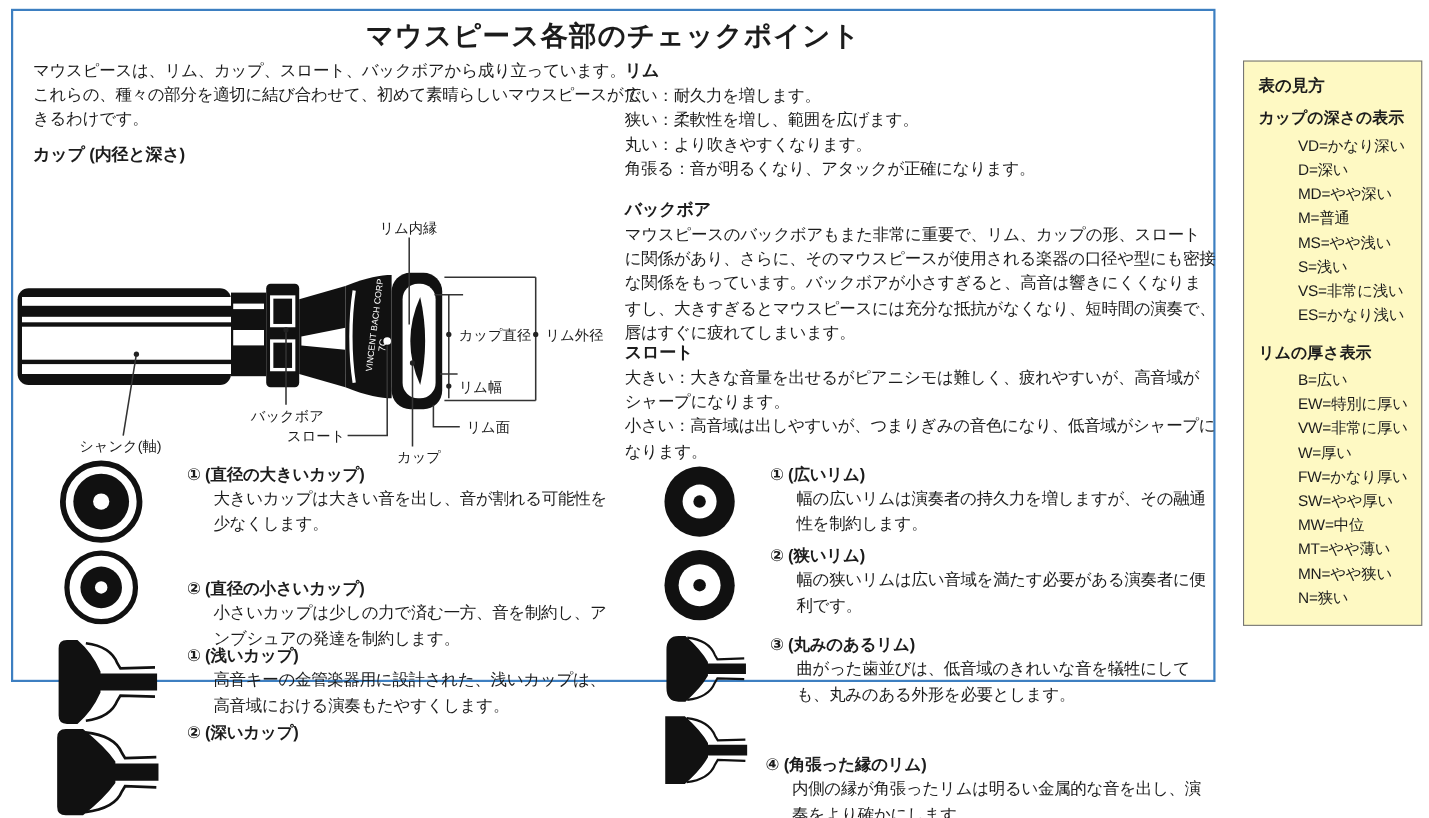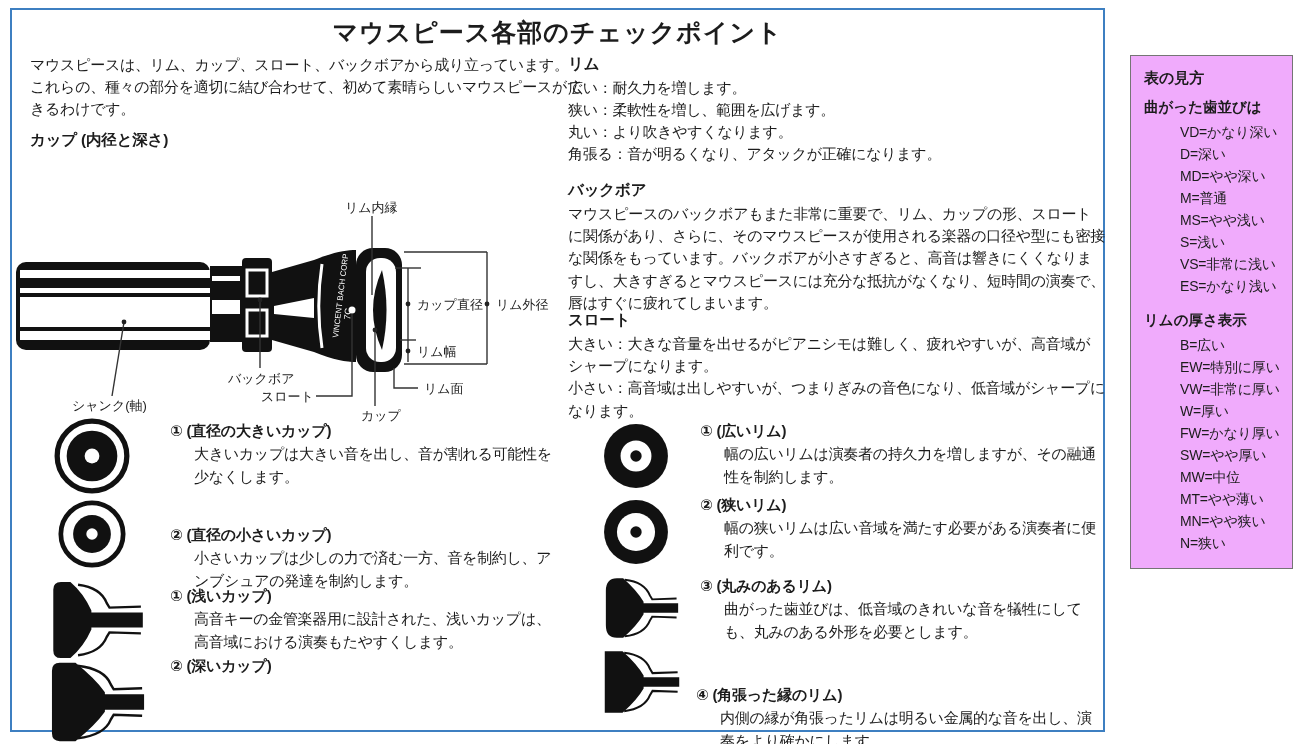--- a/index.html
+++ b/index.html
@@ -1,25 +1,25 @@
 <!DOCTYPE html>
 <html><head>
 <meta charset="utf-8">
 <style>
   * { margin:0; padding:0; box-sizing:border-box; }
   html,body { width:1299px; height:744px; background:#fff; font-family:"Liberation Sans","DejaVu Sans",sans-serif; color:#1c1c1c; }
   .abs { position:absolute; }
-  #main-box { position:absolute; left:10px; top:8px; width:1095px; height:724px; border:2px solid #3d7fc1; background:#fff; }
+  #main-box { position:absolute; left:10px; top:8px; width:1095px; height:612px; border:2px solid #3d7fc1; background:#fff; }
   #page-title { position:absolute; left:0; top:6px; width:100%; text-align:center; font-size:25px; font-weight:bold; letter-spacing:1px; }
   .body-txt { font-size:15px; line-height:1.48; letter-spacing:-0.3px; }
   .line { font-size:15px; line-height:22px; letter-spacing:-0.3px; white-space:nowrap; }
   .sec-head { font-size:15.5px; font-weight:bold; letter-spacing:-0.2px; }
   .item-title { font-size:15px; font-weight:bold; letter-spacing:-0.2px; }
   .item-body { font-size:15px; line-height:1.5; letter-spacing:-0.3px; padding-left:24px; margin-top:2px; }
-  #legend-box { position:absolute; left:1130px; top:55px; width:163px; border:1px solid #757575; background:#f0abfc; padding:13px 11px 14px 13px; }
+  #legend-box { position:absolute; left:1130px; top:55px; width:163px; border:1px solid #757575; background:#fef9c3; padding:13px 11px 14px 13px; }
   .legend-title { font-size:15px; font-weight:bold; margin-bottom:10px; }
   .legend-head { font-size:14.5px; font-weight:bold; margin-bottom:4px; }
   .legend-entry { font-size:14px; line-height:22px; letter-spacing:-0.2px;margin-left:36px; }
   svg text { font-family:"Liberation Sans","DejaVu Sans",sans-serif; }
 </style>
 </head>
 <body>
 
 <div id="main-box">
   <div id="page-title">マウスピース各部のチェックポイント</div>
@@ -185,21 +185,21 @@
     <path d="M28,78 C46,76 56,68 60,58 L63,53 L94,54" stroke="#111" stroke-width="2.5" fill="none"></path>
   </svg>
   <div class="abs" style="left:684px; top:640px; width:398px;margin-top:36px;">
     <div class="item-title">④ (角張った縁のリム)</div>
     <div class="item-body">内側の縁が角張ったリムは明るい金属的な音を出し、演奏をより確かにします。</div>
   </div>
 </div>
 
 <div id="legend-box">
   <div class="legend-title">表の見方</div>
-  <div class="legend-head">曲がった歯並びは</div>
+  <div class="legend-head">カップの深さの表示</div>
   <div>
     <div class="legend-entry">VD=かなり深い</div>
     <div class="legend-entry">D=深い</div>
     <div class="legend-entry">MD=やや深い</div>
     <div class="legend-entry">M=普通</div>
     <div class="legend-entry">MS=やや浅い</div>
     <div class="legend-entry">S=浅い</div>
     <div class="legend-entry">VS=非常に浅い</div>
     <div class="legend-entry">ES=かなり浅い</div>
   </div>

